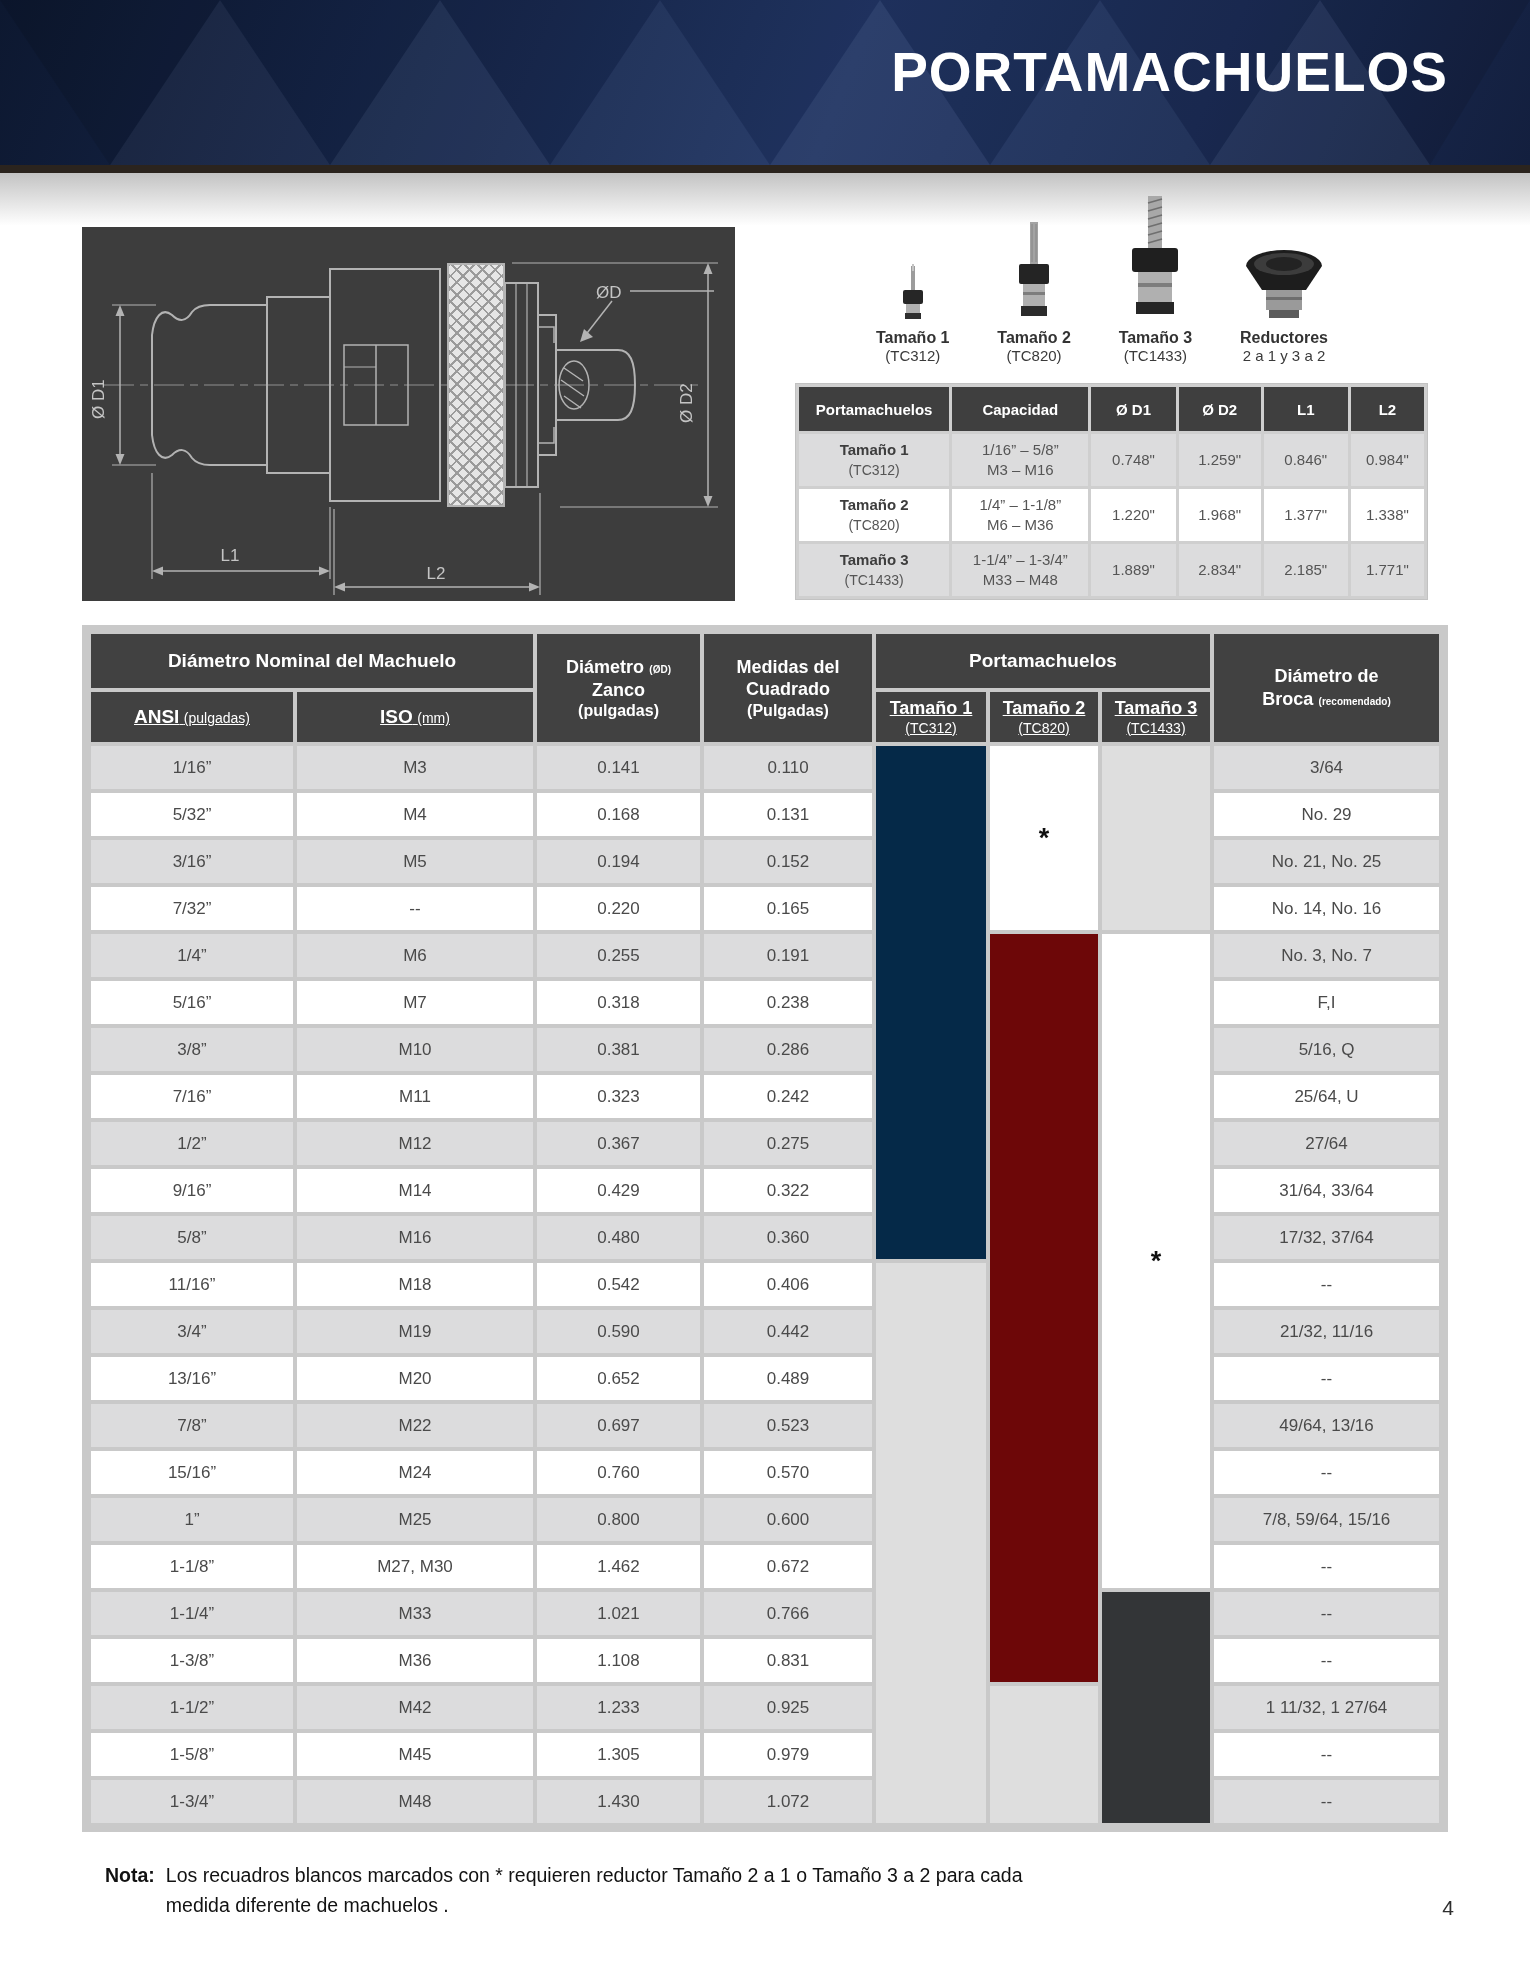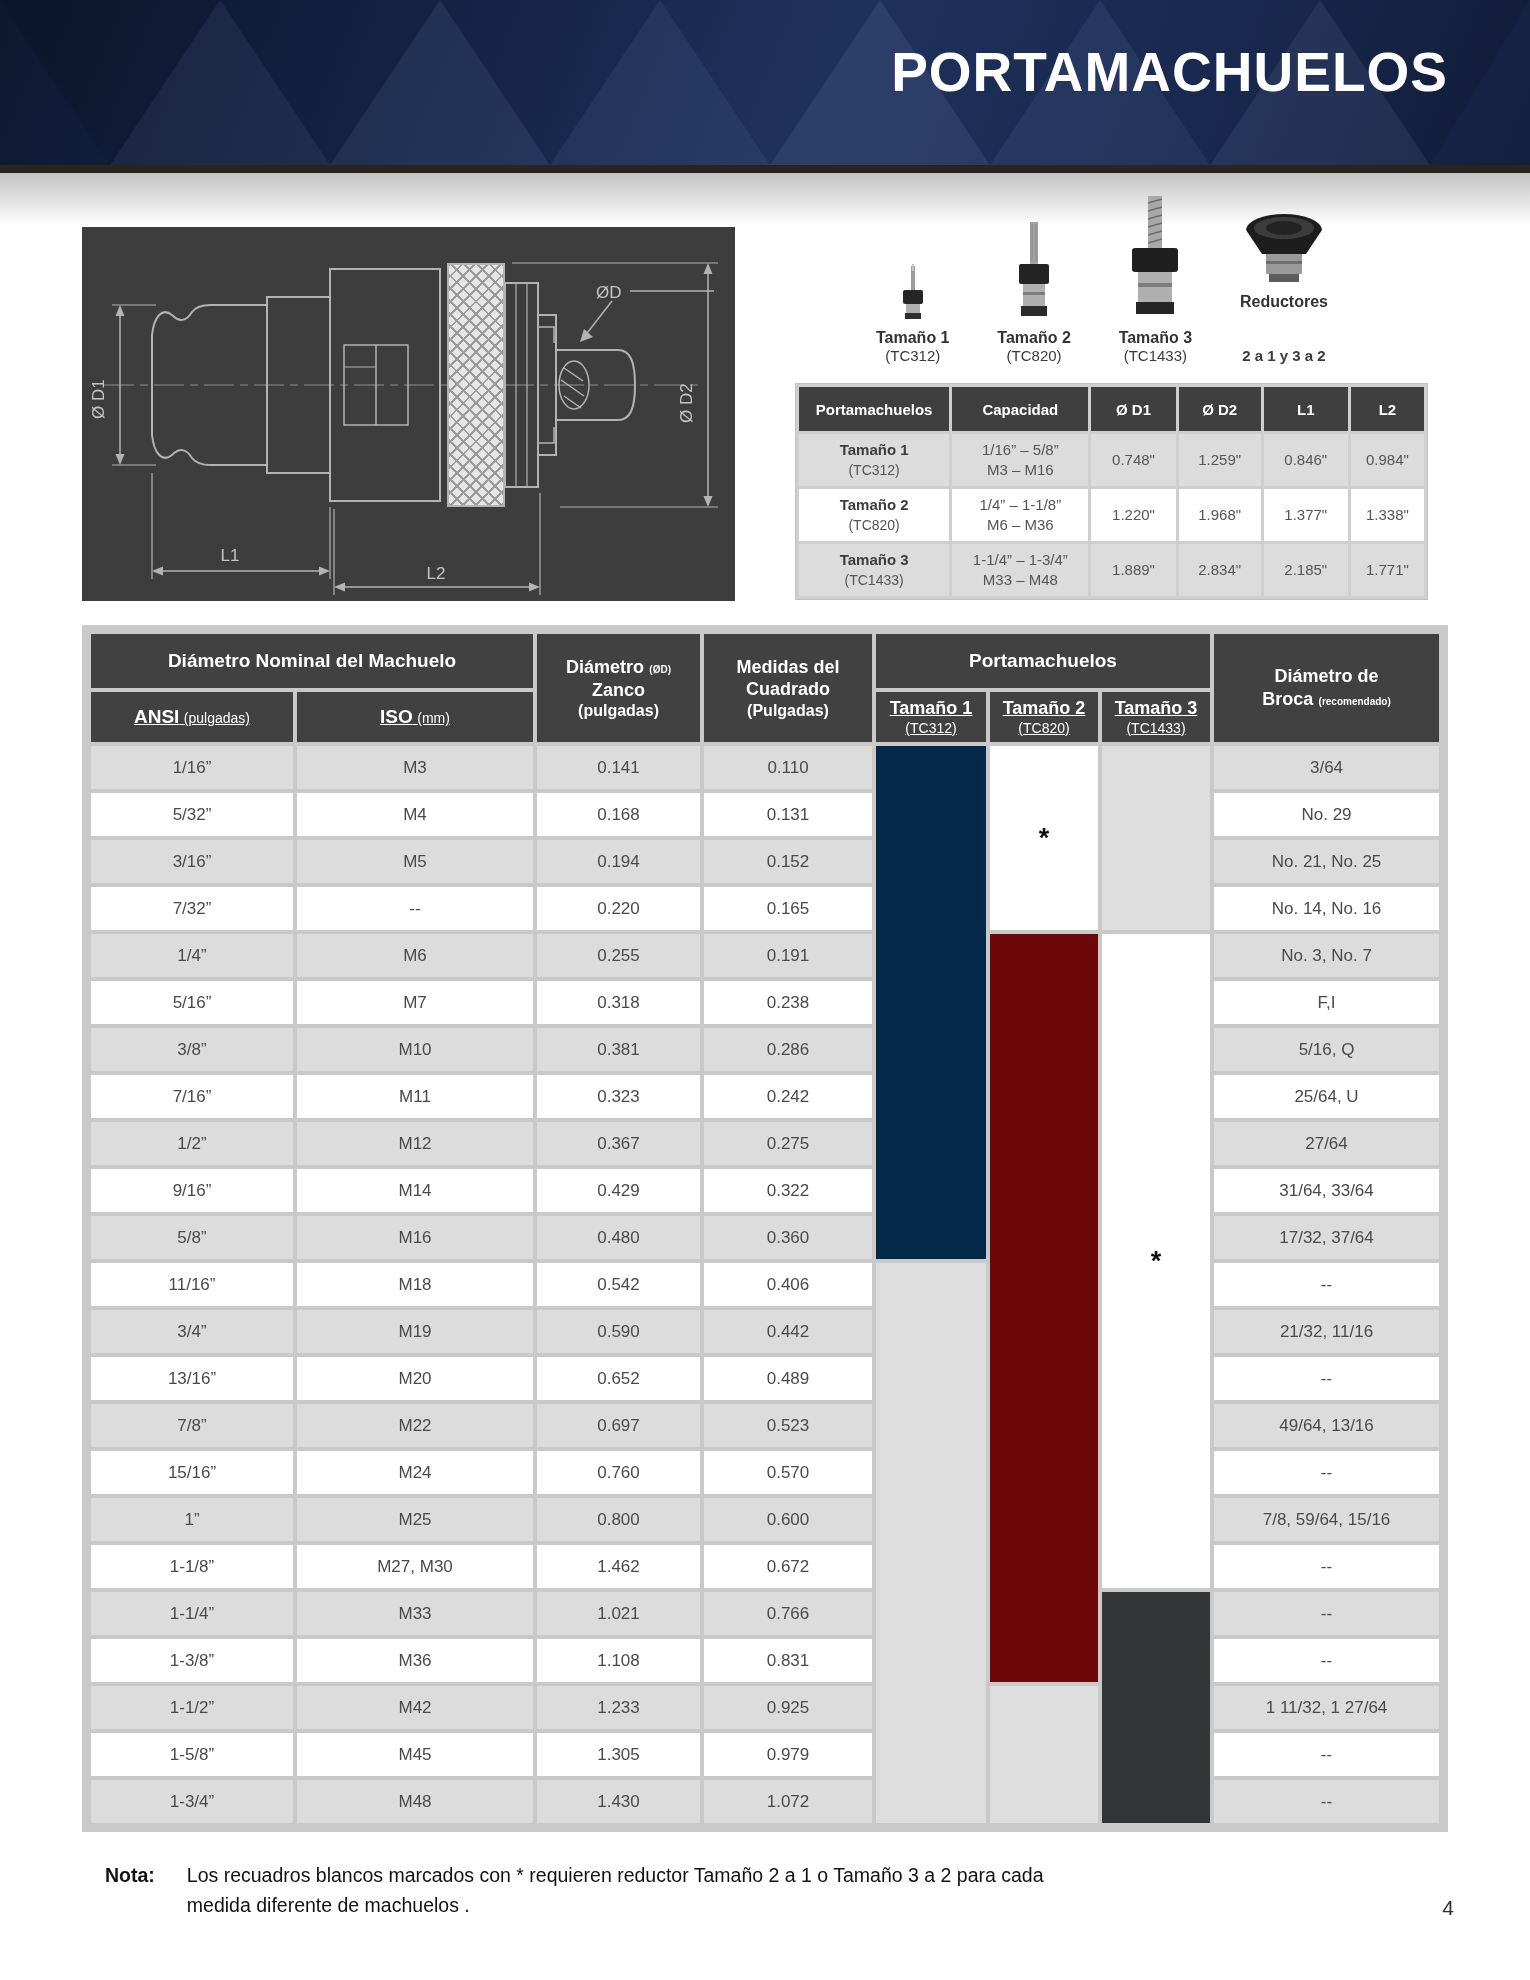--- a/index.html
+++ b/index.html
@@ -35,21 +35,21 @@
       repeating-linear-gradient(-45deg, #9b9b9b 0 2px, rgba(0,0,0,0) 2px 9px),
       #e6e6e6;
   }
 
   
   .products { position:absolute; left:876px; top:196px; width:452px; height:168px;
               display:flex; justify-content:space-between; align-items:flex-end; }
   .products figure { display:flex; flex-direction:column; align-items:center; }
   .p-name { font-size:16px; font-weight:bold; color:#333; margin-top:7px; text-align:center; white-space:nowrap; }
   .p-code { font-size:15px; color:#3a3a3a; text-align:center; white-space:nowrap; }
-  .p-code.bold { font-weight:bold;margin-top:36px; }
+  .p-code.bold { font-weight:normal; }
 
   
   .spec-wrap { position:absolute; left:795px; top:383px; }
   table.spec { border-collapse:separate; border-spacing:3px; background:#cfcfcf;
                border:1px solid #c2c2c2; table-layout:fixed; width:633px; }
   .spec th { background:#3f3f3f; color:#fff; font-size:15px; font-weight:bold;
              height:44px; text-align:center; vertical-align:middle; }
   .spec td { background:#dcdcdd; color:#555; font-size:15px; height:52px;
              text-align:center; vertical-align:middle; line-height:1.35; }
   .spec tr.white td { background:#ffffff; }
@@ -73,21 +73,21 @@
   .main tbody tr:nth-child(odd) td { background:#dcdcdd; }
   .main td.bar { border:0; }
   .main td.cell-navy     { background:#052948 !important; }
   .main td.cell-red      { background:#6d0708 !important; }
   .main td.cell-charcoal { background:#333537 !important; }
   .main td.cell-grayblock{ background:#dedede !important; }
   .main td.cell-star     { background:#ffffff !important; font-size:27px; font-weight:bold; color:#101010; }
 
   
   .note { position:absolute; left:105px; top:1860px; display:flex; font-size:19.5px;
-          color:#121212; line-height:1.55;gap:21px; }
+          color:#121212; line-height:1.55; }
   .note-label { font-weight:bold; margin-right:11px; }
   .page-num { position:absolute; right:76px; top:1896px; font-size:21px; color:#2e2e2e; }
 </style>
 </head>
 <body>
 
 <div class="band">
   <svg width="1530" height="165" viewBox="0 0 1530 165">
     <polygon points="0,0 220,0 110,165" fill="rgba(0,0,0,0.10)"></polygon>
     <polygon points="110,165 220,0 330,165" fill="rgba(255,255,255,0.045)"></polygon>

